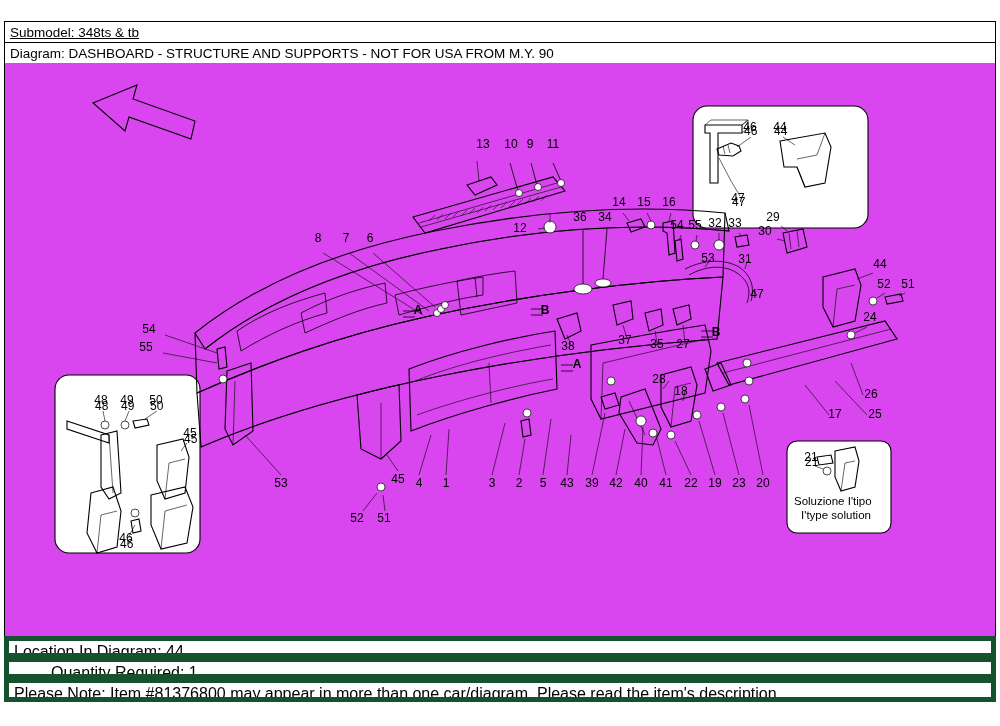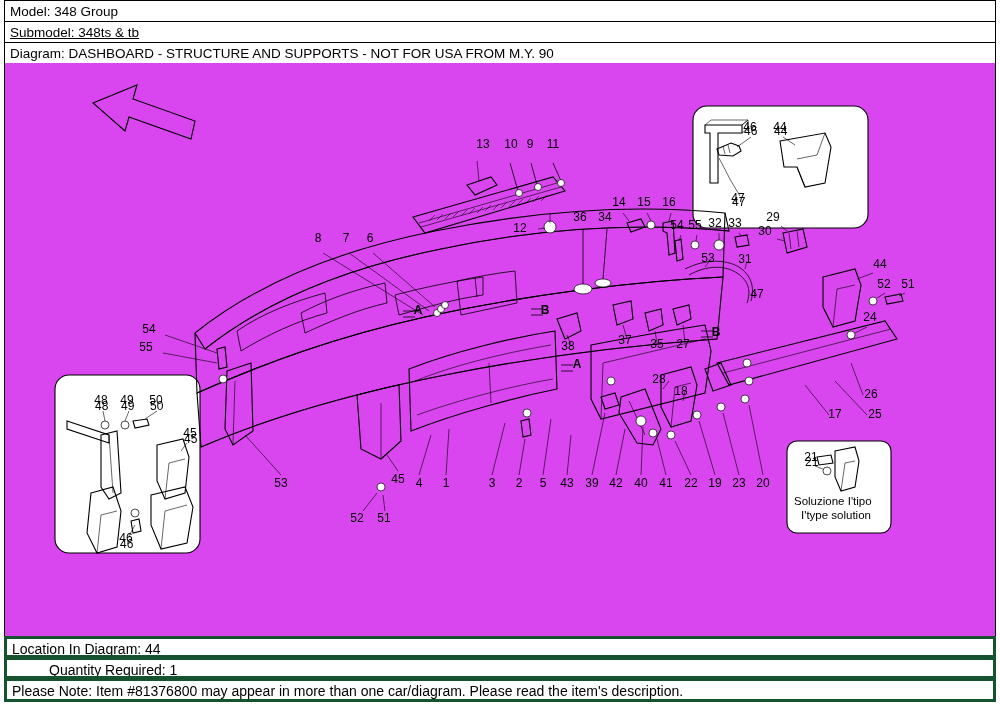--- a/index.html
+++ b/index.html
@@ -37,22 +37,22 @@
   }
   #hdr-model  { top: 0px;  height: 22px; }
   #hdr-sub    { top: 21px; height: 22px; text-decoration: underline; }
   #hdr-diag   { top: 42px; height: 22px; }
 
   .ftr {
     position: absolute;
     left: 4px;
     width: 992px;
     box-sizing: border-box;
-    border: 3px solid #14532d;
-    font-size: 14px;
+    border: 5px solid #14532d;
+    font-size: 16px;
     line-height: 19px;
     padding: 1px 5px;
     background: #fff;
     white-space: nowrap;
     overflow: hidden;
   }
   #ftr-loc   { top: 636px; height: 22px; }
   #ftr-qty   { top: 657px; height: 22px; padding-left: 42px; }
   #ftr-note  { top: 678px; height: 24px; }
 
@@ -83,21 +83,20 @@
   .ln-t { stroke: #000; fill: none; stroke-width: 0.6; }
   .bdy { stroke: #000; fill: none; stroke-width: 1.1; }
   .fillw { fill: #ffffff; stroke: #000; stroke-width: 1.1; }
   .fillw-t { fill: #ffffff; stroke: #000; stroke-width: 0.7; }
 </style>
 </head>
 <body>
 
 <div class="page">
 
-  <div class="hdr" id="hdr-model">Model: 348 Group</div>
   <div class="hdr" id="hdr-sub">Submodel: 348ts &amp; tb</div>
   <div class="hdr" id="hdr-diag">Diagram: DASHBOARD - STRUCTURE AND SUPPORTS - NOT FOR USA FROM M.Y. 90</div>
 
   <div id="diagram-area">
     <svg id="diagram-svg" viewBox="0 0 992 574" xmlns="http://www.w3.org/2000/svg">
 
       <g>
         <path class="bdy" d="M88 40 L132 22 L128 36 L190 58 L186 76 L124 54 L120 68 Z" fill="#fff"></path>
       </g>
 

